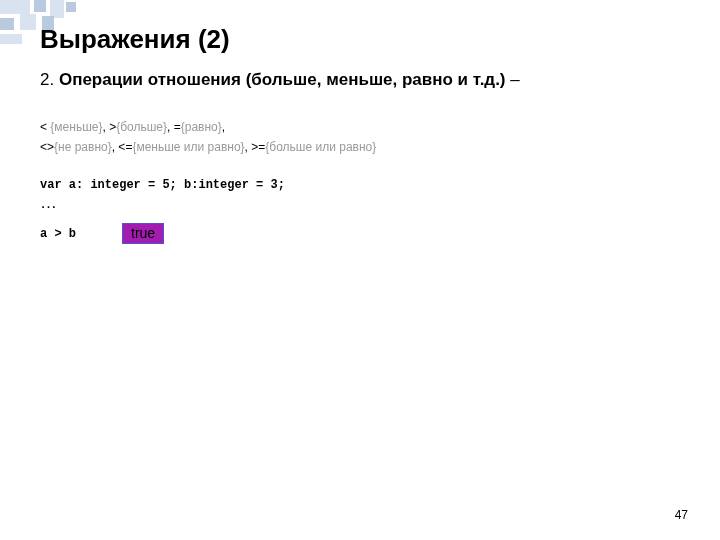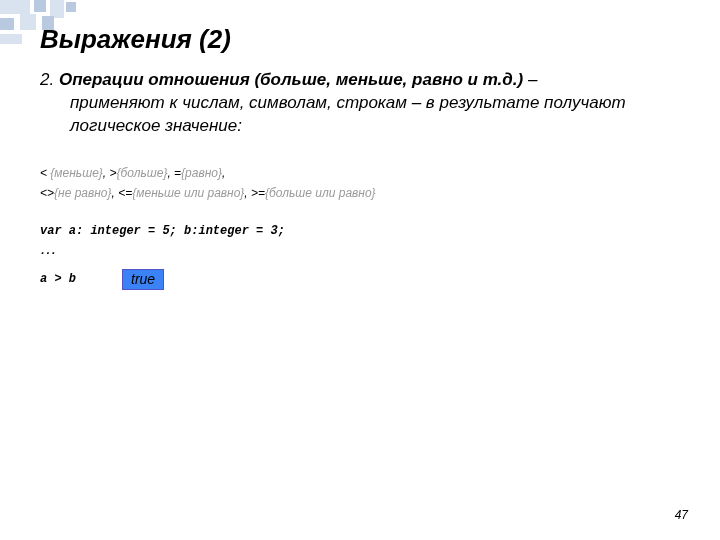--- a/index.html
+++ b/index.html
@@ -1,15 +1,15 @@
 <!DOCTYPE html>
 <html><head>
 <meta charset="utf-8">
 <style>
-  * { margin: 0; padding: 0; box-sizing: border-box; font-style: italic; }
+  * { margin: 0; padding: 0; box-sizing: border-box; }
   html, body { width: 720px; height: 540px; }
   body {
     background: #fff;
     font-family: Arial, "Helvetica Neue", Helvetica, sans-serif;
     color: #000;
     position: relative;
     overflow: hidden;
   }
   
   .deco {
@@ -66,21 +66,21 @@
   }
   .row {
     display: flex;
     align-items: center;
     gap: 22px;
     margin-top: 8px;
     margin-bottom: 18px;
   }
   .row .expr { min-width: 60px; }
   .badge {
-    background: #3b82f6;
+    background: #a21caf;
     border: 1px solid #5252c9;
     color: #000;
     font-family: Arial, sans-serif;
     font-size: 14px;
     font-weight: 400;
     padding: 2px 8px 3px 8px;
     line-height: 1;
   }
   .pagenum {
     position: absolute;
@@ -103,21 +103,20 @@
   <div class="sq dark s7"></div>
   <div class="sq s8"></div>
 </div>
 
 <div class="slide">
 
   <h1 class="title">Выражения (2)</h1>
 
   <p class="para">
     <span>2.</span><strong> Операции отношения (больше, меньше, равно и т.д.)</strong><span> –</span>
-    <span class="indent">применяют к числам, символам, строкам – в результате получают логическое значение:</span>
   </p>
 
   <div class="spacer"></div>
 
   <p class="opline">
     <span class="black">&lt; </span><span class="gray">{меньше}</span><span class="black">, &gt;</span><span class="gray">{больше}</span><span class="black">, =</span><span class="gray">{равно}</span><span class="black">,</span>
   </p>
 
   <p class="opline">
     <span class="black">&lt;&gt;</span><span class="gray">{не равно}</span><span class="black">, &lt;=</span><span class="gray">{меньше или равно}</span><span class="black">, &gt;=</span><span class="gray">{больше или равно}</span>

